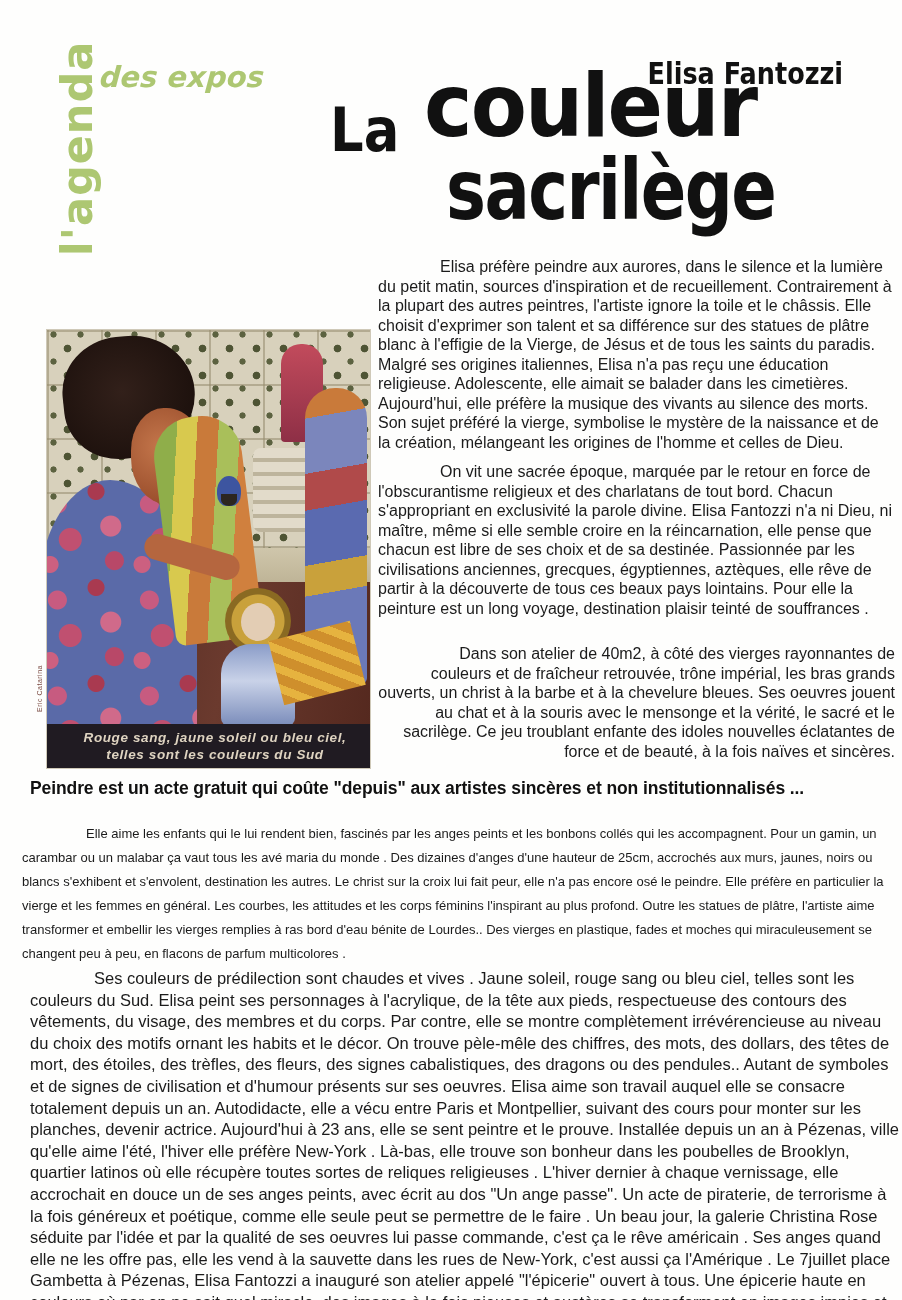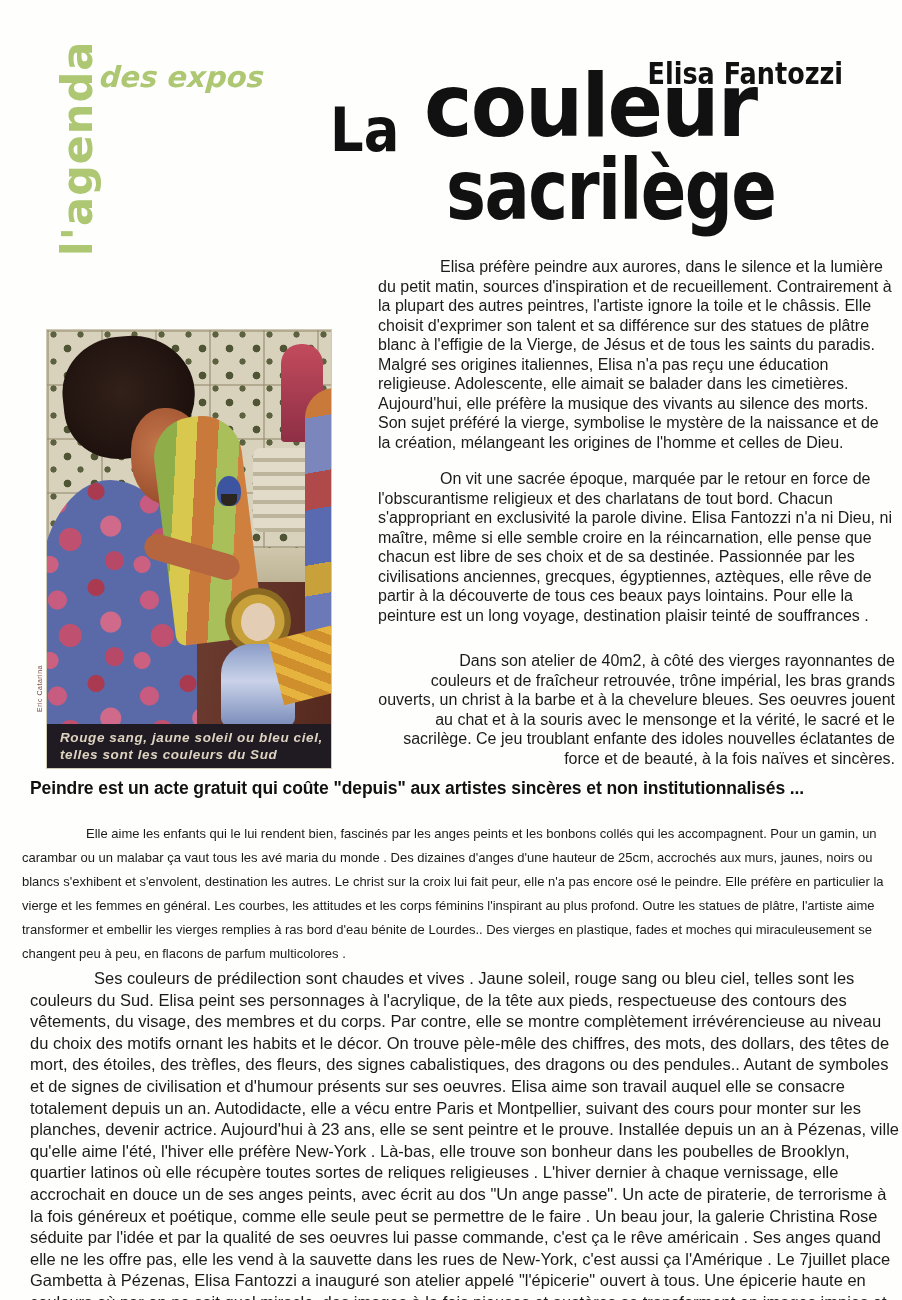--- a/index.html
+++ b/index.html
@@ -25,37 +25,37 @@
         font-weight:700;font-size:88px;line-height:1;letter-spacing:-2px;
         transform:scaleX(.93);transform-origin:0 0;color:#111;white-space:nowrap;}
   .title-w2{position:absolute;left:446px;top:148px;font-family:"DejaVu Sans",sans-serif;
         font-weight:700;font-size:84px;line-height:1;letter-spacing:-2px;
         transform:scaleX(.80);transform-origin:0 0;color:#111;white-space:nowrap;}
 
   
   .col{position:absolute;left:378px;top:257px;width:517px;font-size:16px;
         line-height:19.5px;}
   .col p{margin:0;text-indent:62px;}
-  .col p + p{margin-top:17px;}
+  .col p + p{margin-top:10px;}
   .col p.sp{margin-top:26px;text-align:right;}
 
   
   .headline{position:absolute;left:30px;top:778px;width:872px;font-weight:700;
         font-size:17.5px;letter-spacing:-.1px;white-space:nowrap;color:#111;}
 
   
   .full1{position:absolute;left:22px;top:822px;width:868px;font-size:13px;
         line-height:24px;}
   .full1 p,.full2 p{margin:0;text-indent:64px;}
   .full2{position:absolute;left:30px;top:968px;width:870px;font-size:16.5px;
         line-height:21.6px;}
 
   
-  .photo{position:absolute;left:47px;top:330px;width:284px;height:438px;overflow:hidden;
-        background:#5e372c;box-shadow:0 0 0 1px #cfc9b8;}
+  .photo{position:absolute;left:47px;top:330px;width:323px;height:438px;overflow:hidden;
+        background:#5e372c;box-shadow:0 0 0 1px #cfc9b8;text-align:center;}
   .ph-wall{position:absolute;left:0;top:0;width:100%;height:248px;
         background-color:#d8d1bc;
         background-image:
           radial-gradient(circle, #4e5434 3.5px, rgba(0,0,0,0) 4.2px),
           radial-gradient(circle, #5c6240 2.8px, rgba(0,0,0,0) 3.4px),
           linear-gradient(rgba(150,140,110,.55) 2px, rgba(0,0,0,0) 2px),
           linear-gradient(90deg, rgba(150,140,110,.55) 2px, rgba(0,0,0,0) 2px);
         background-size:27px 27px,27px 27px,54px 54px,54px 54px;
         background-position:7px 5px,20px 18px,0 0,0 0;}
   .ph-counter{position:absolute;left:0;top:218px;width:100%;height:46px;

